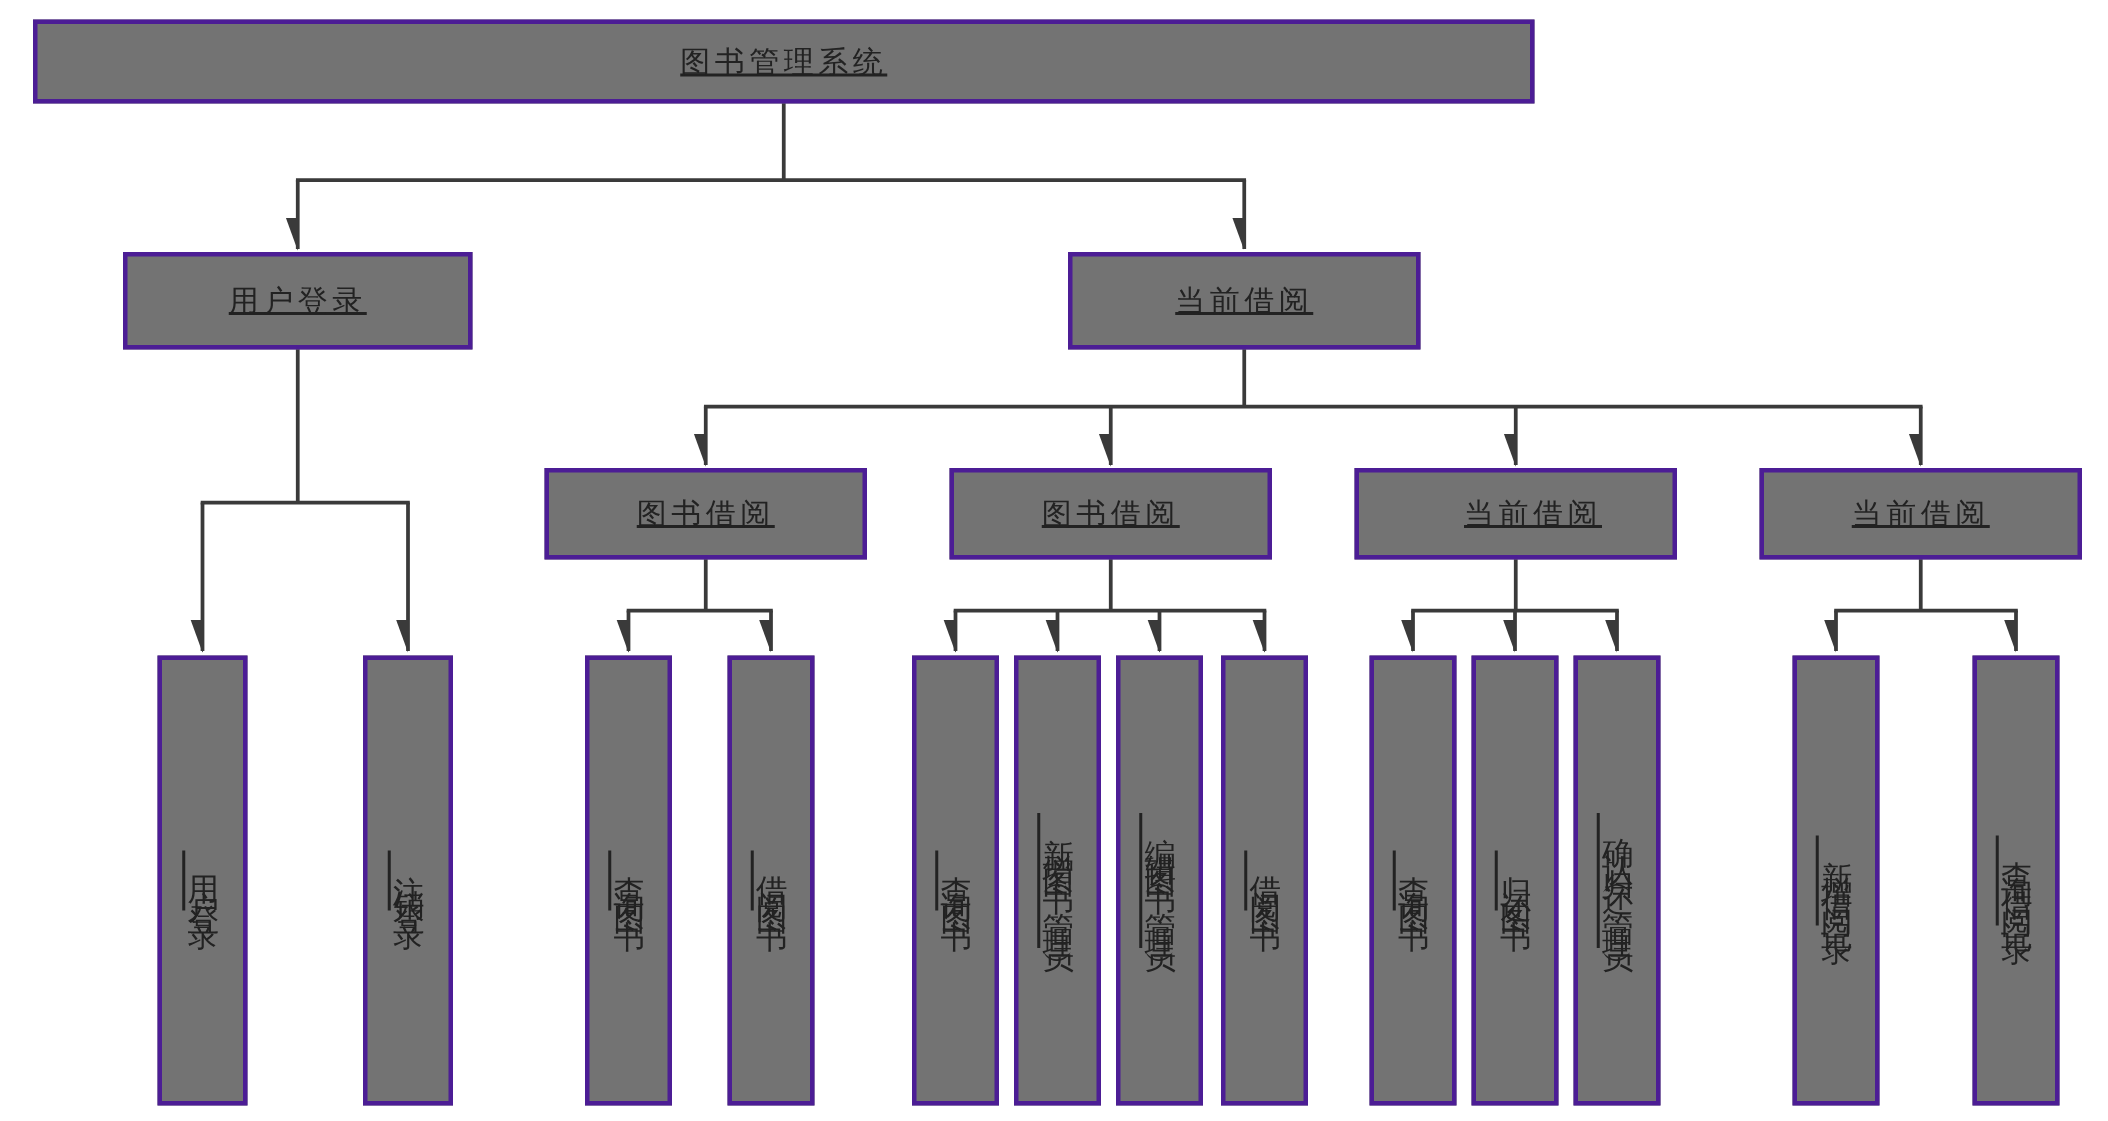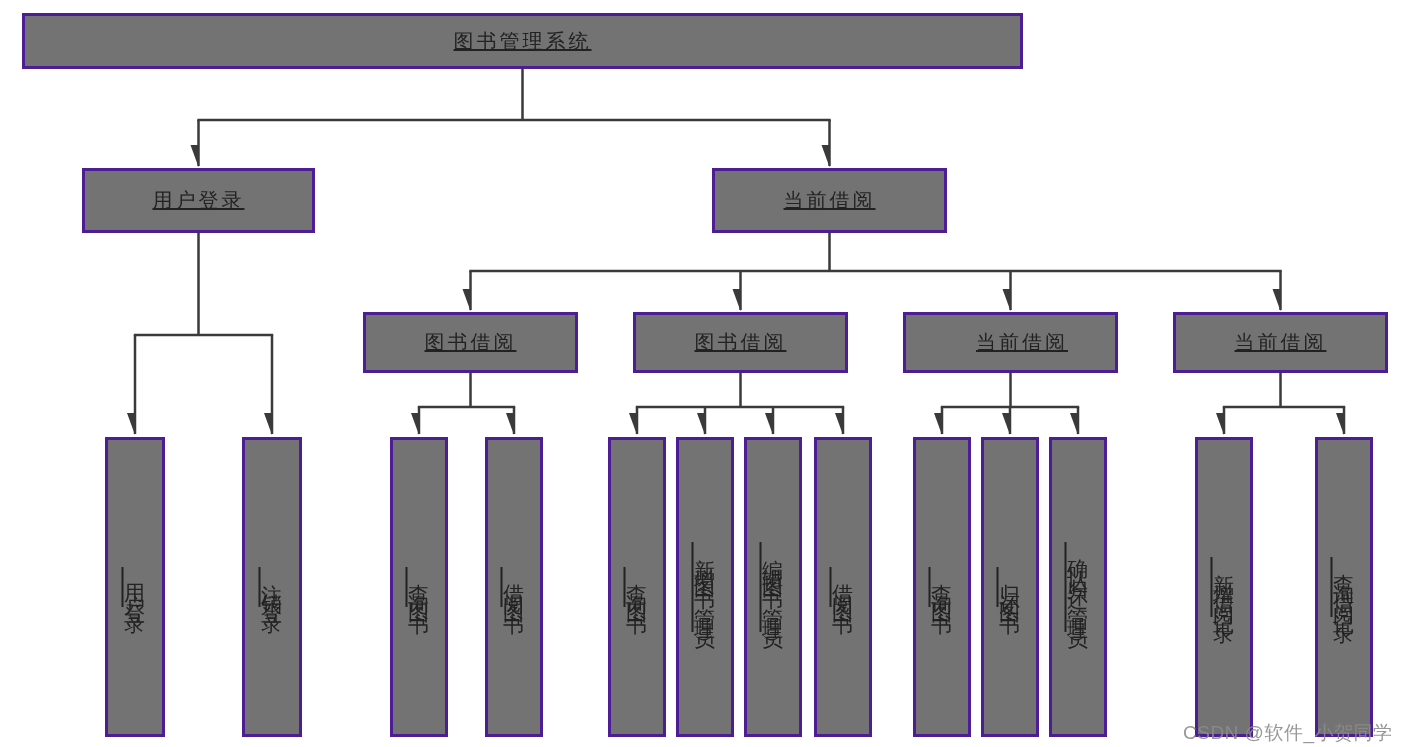--- a/index.html
+++ b/index.html
@@ -130,15 +130,14 @@
     <span>确认归还（管理员）</span>
   </div>
 
   <div class="box vbox" style="left:1195px;top:437px;width:58px;height:300px;">
     <span>新增借阅记录</span>
   </div>
   <div class="box vbox" style="left:1315px;top:437px;width:58px;height:300px;">
     <span>查询借阅记录</span>
   </div>
 
-  <div class="watermark">CSDN @软件_小贺同学</div>
 
 </div>
 
 </body></html>

